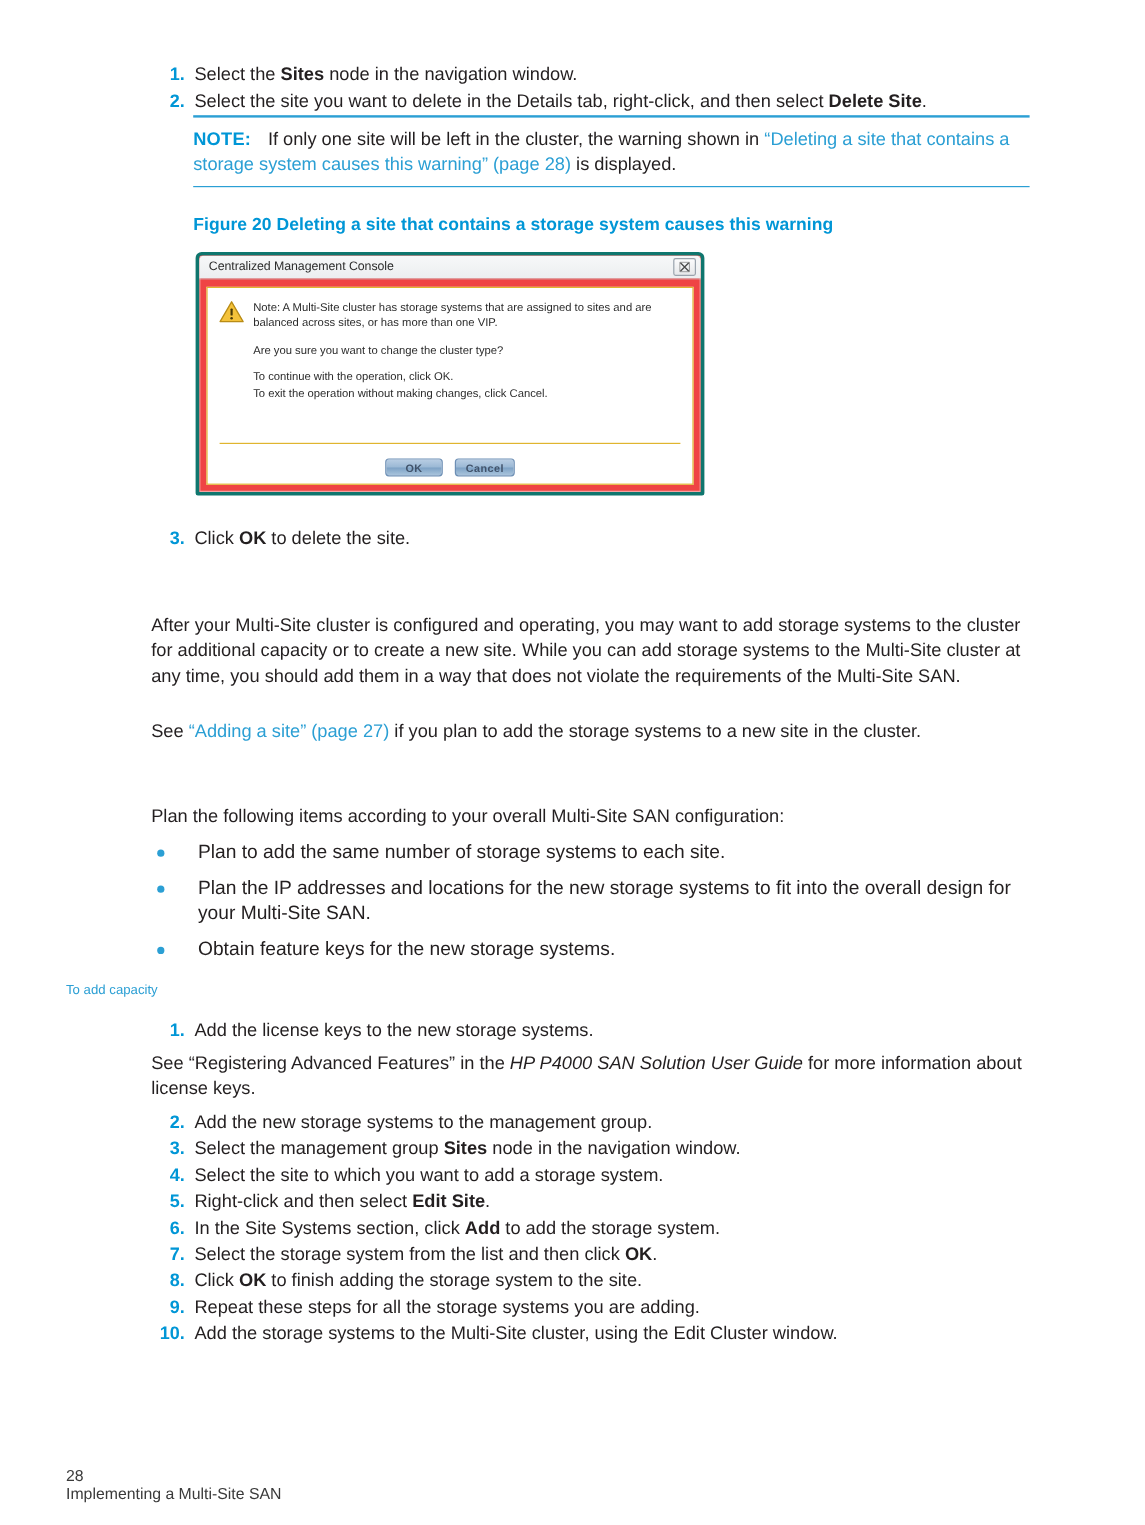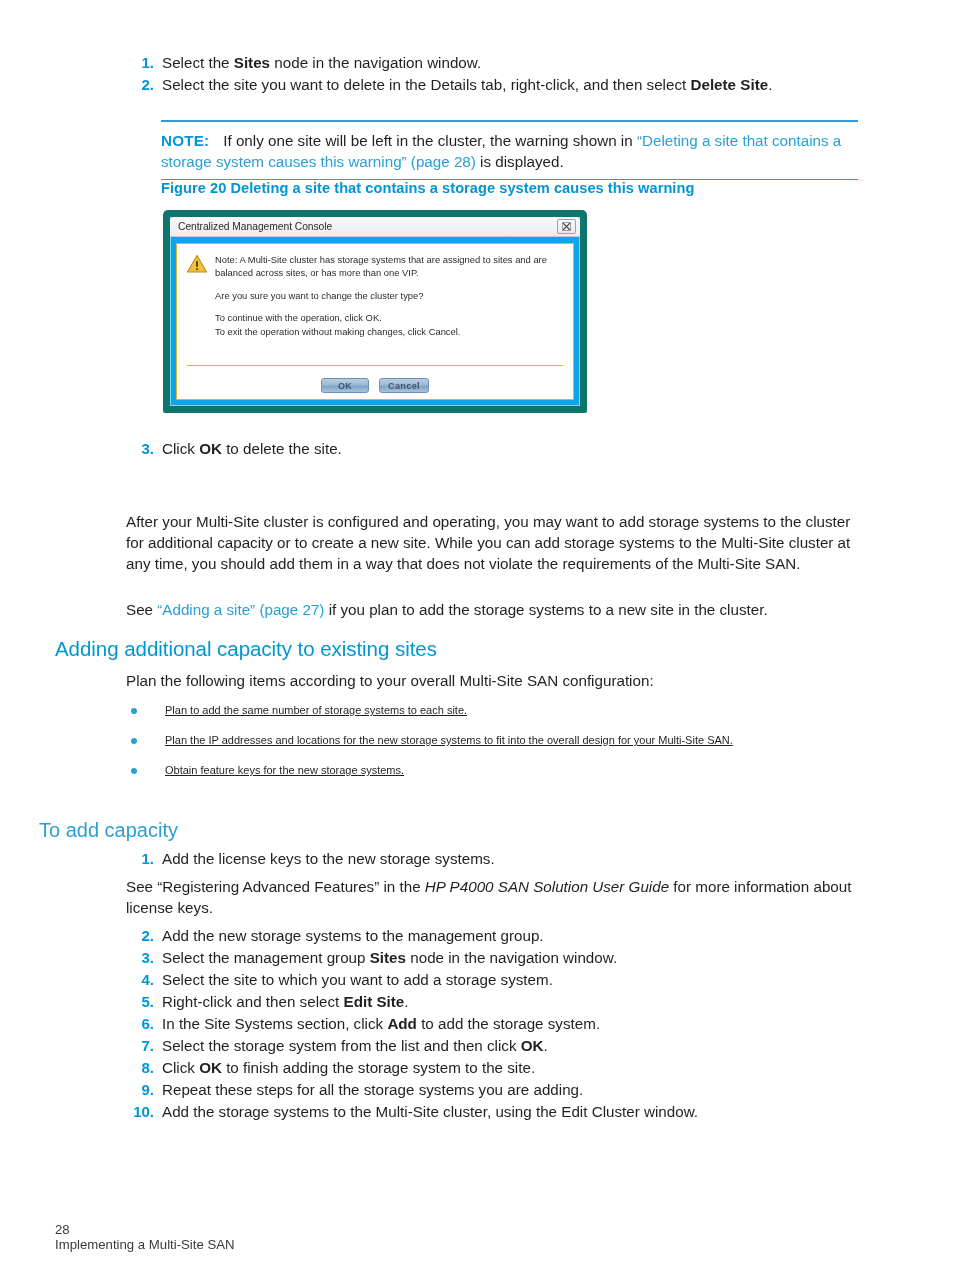--- a/index.html
+++ b/index.html
@@ -88,22 +88,22 @@
     color: #0096d6;
     letter-spacing: .05px;
   }
 
   .dialog {
     position: absolute;
     left: 163px;
     top: 210px;
     width: 424px;
     height: 203px;
-    background: #0ea5e9;
-    border: 7px solid #0f766e;
+    background: #ef4444;
+    border: 3px solid #0f766e;
     border-radius: 5px 5px 2px 2px;
     box-sizing: border-box;
     box-shadow: 0 0 0 1px rgba(255,255,255,.5) inset;
   }
   .dialog-titlebar {
     height: 20px;
     background: linear-gradient(to bottom, #f7f8f9 0%, #eceef0 100%);
     border-bottom: 1px solid #c3c8ce;
     border-radius: 4px 4px 0 0;
     display: flex;
@@ -207,22 +207,22 @@
   .h2 {
     position: absolute;
     left: 55px;
     font-size: 20.5px;
     color: #0096d6;
     font-weight: normal;
     letter-spacing: -.05px;
   }
   .h3 {
     position: absolute;
-    left: 39px;
-    font-size: 20px;
+    left: 55px;
+    font-size: 11px;
     color: #2b9fd4;
     font-weight: normal;
   }
 
   
   .para {
     position: absolute;
     left: 126px;
     width: 745px;
     font-size: 15.2px;
@@ -252,24 +252,23 @@
     position: absolute;
     left: 5px;
     top: 8px;
     width: 6px;
     height: 6px;
     border-radius: 50%;
     background: #2b9fd4;
   }
   .btext {
     flex: 1 1 auto;
-    font-size: 11px;
+    font-size: 16px;
     line-height: 21px;
     color: #231f20;
-    text-decoration: underline;
   }
 
   
   .footer {
     position: absolute;
     left: 55px;
     top: 1222px;
     font-size: 13.2px;
     color: #3a3a3a;
     display: flex;
@@ -287,21 +286,21 @@
       <div class="oitem">
         <div class="onum">1.</div>
         <div class="otext"><span>Select the </span><span class="bold">Sites</span><span> node in the navigation window.</span></div>
       </div>
       <div class="oitem">
         <div class="onum">2.</div>
         <div class="otext"><span>Select the site you want to delete in the Details tab, right-click, and then select </span><span class="bold">Delete Site</span><span>.</span></div>
       </div>
     </div>
 
-  <div class="note-wrap" style="top:120px;">
+  <div class="note-wrap" style="top:96px;">
     <div class="note-rule"></div>
     <div class="note-body">
       <span class="note-label">NOTE:</span><span class="note-gap"></span><span>If only one site will be left in the cluster, the warning shown in </span><span class="link">“Deleting a site that contains a storage system causes this warning” (page 28)</span><span> is displayed.</span>
     </div>
     <div class="note-rule"></div>
   </div>
 
   <div class="fig-caption">Figure 20 Deleting a site that contains a storage system causes this warning</div>
 
   <div class="dialog">
@@ -346,21 +345,20 @@
     </div>
   </div>
 
 
   <div class="para" style="top:511px;">After your Multi-Site cluster is configured and operating, you may want to add storage systems to the cluster for additional capacity or to create a new site. While you can add storage systems to the Multi-Site cluster at any time, you should add them in a way that does not violate the requirements of the Multi-Site SAN.</div>
 
   <div class="para" style="top:599px;">
     <span>See </span><span class="link">“Adding a site” (page 27)</span><span> if you plan to add the storage systems to a new site in the cluster.</span>
   </div>
 
-  <div class="h2" style="top:637px;">Adding additional capacity to existing sites</div>
 
   <div class="para" style="top:670px;">Plan the following items according to your overall Multi-Site SAN configuration:</div>
 
   <div class="blist" id="bullet-list" style="top:700px;">
       <div class="bitem">
         <div class="bdot"></div>
         <div class="btext">Plan to add the same number of storage systems to each site.</div>
       </div>
       <div class="bitem">
         <div class="bdot"></div>

